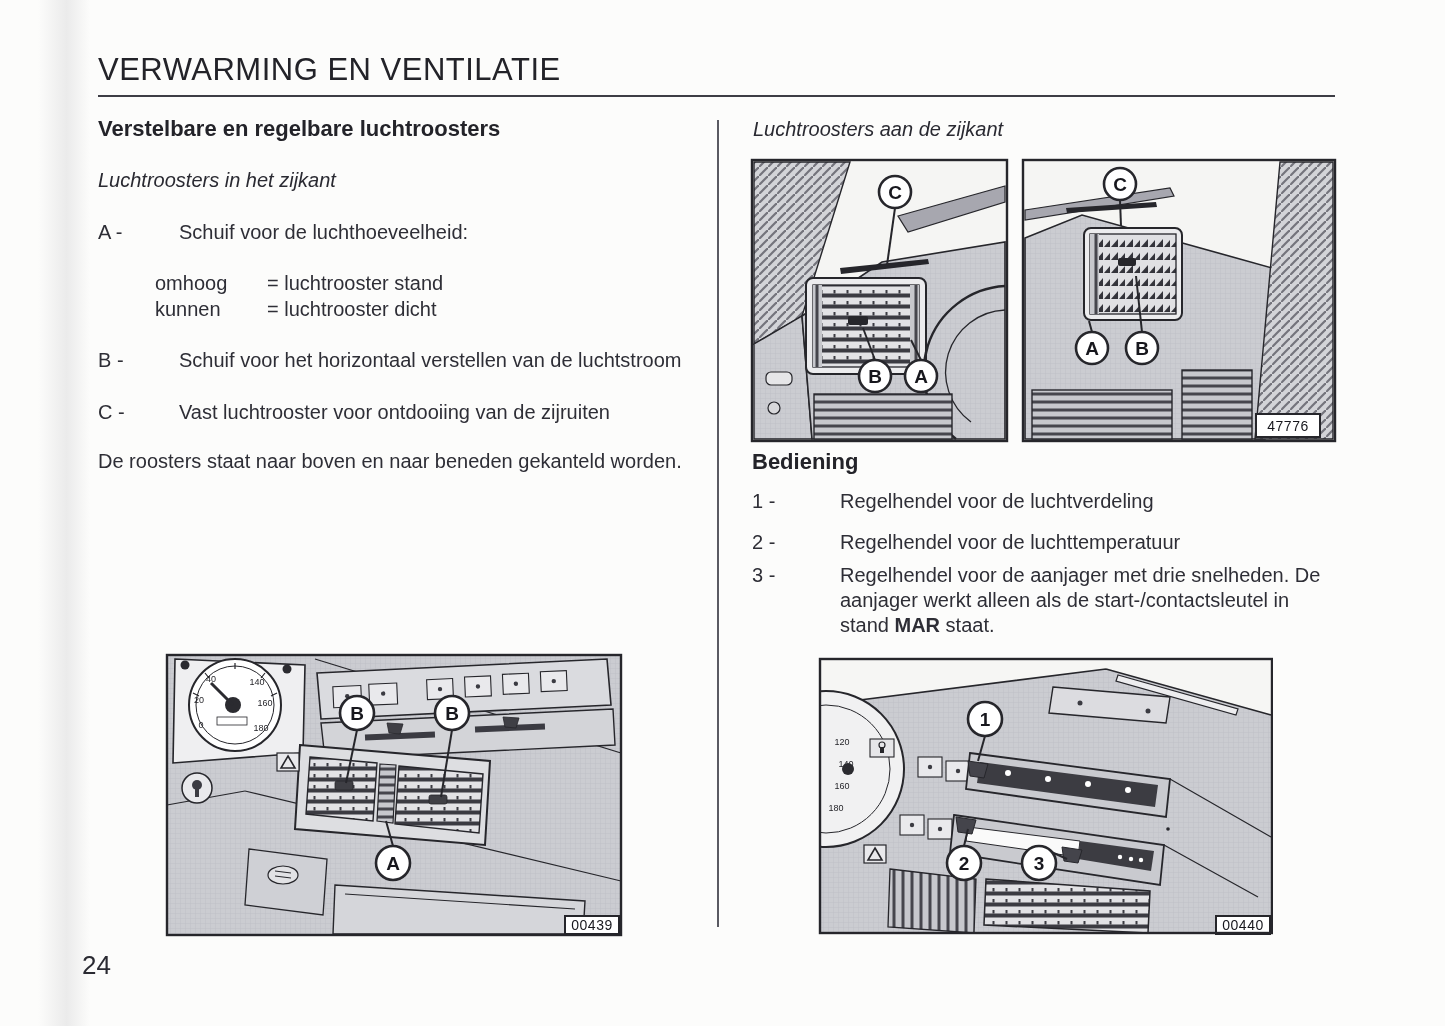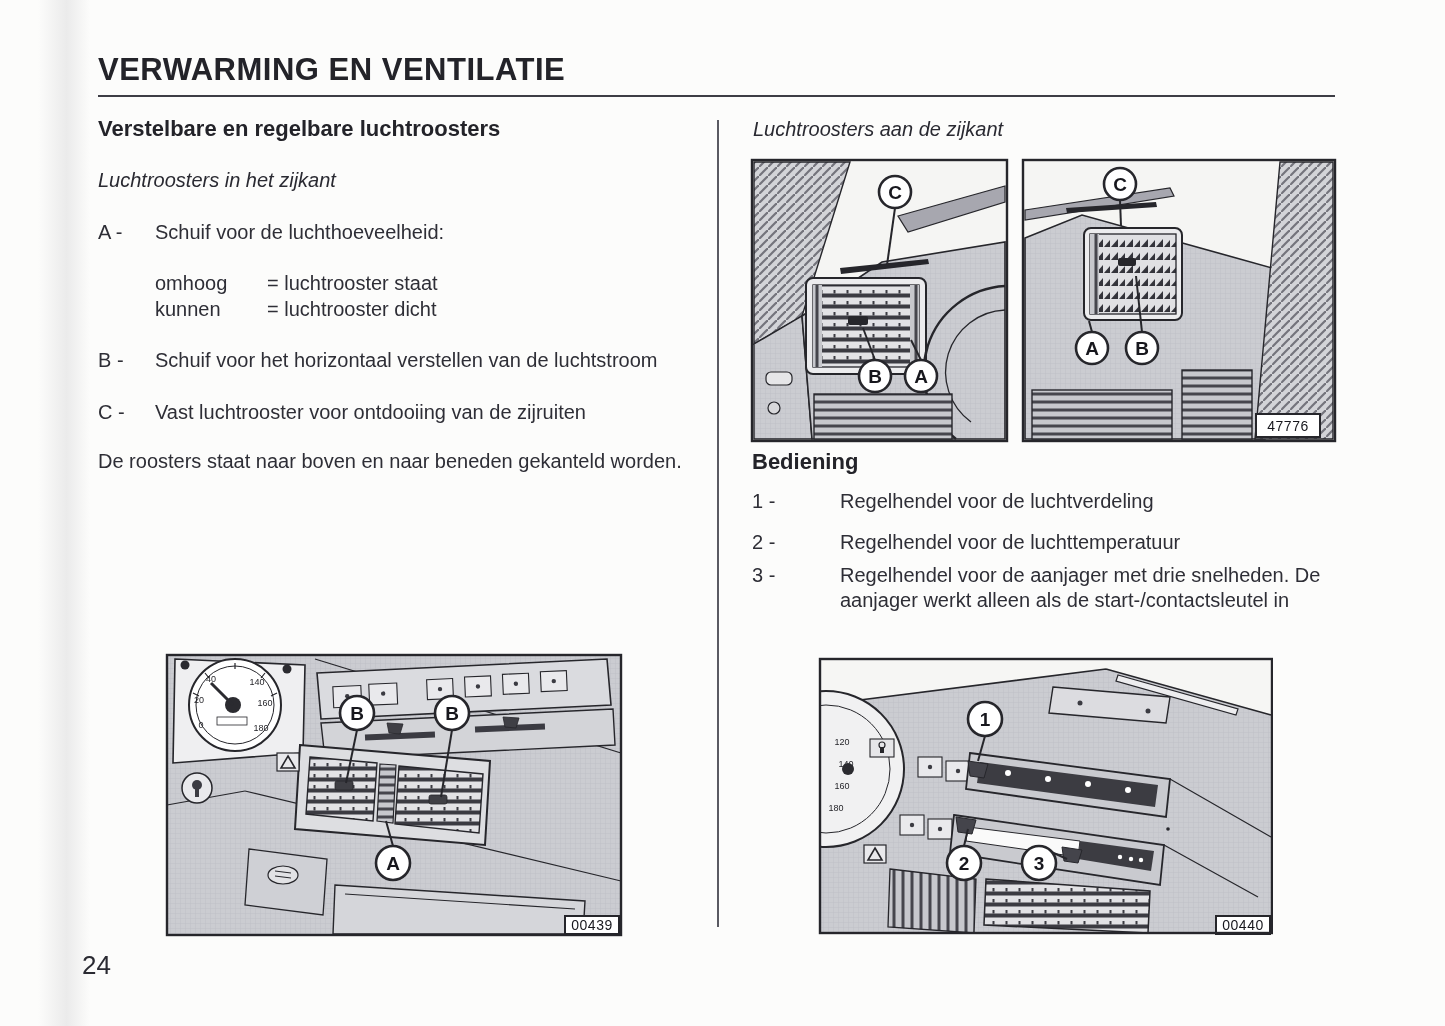--- a/index.html
+++ b/index.html
@@ -2,28 +2,28 @@
 <html><head>
 <meta charset="utf-8">
 <style>
   html,body{margin:0;padding:0;background:#e8e8e8;}
   .page{
     position:relative; width:1445px; height:1026px; overflow:hidden;
     background:#fcfcfb; font-family:"Liberation Sans", sans-serif; color:#2e2e36;
   }
   .scan-shade{position:absolute; left:38px; top:0; width:52px; height:100%;
     background:linear-gradient(90deg, rgba(110,110,118,0) 0%, rgba(110,110,118,0.12) 55%, rgba(110,110,118,0) 100%);}
-  .doc-title{position:absolute; left:98px; top:52px; font-size:31px; font-weight:700;
+  .doc-title{position:absolute; left:98px; top:52px; font-size:31px; font-weight:400;
     letter-spacing:0.5px; color:#232329;}
   .title-rule{position:absolute; left:98px; top:95px; width:1237px; height:2px; background:#3d3d45;}
   .col-heading{position:absolute; font-size:22px; font-weight:bold; color:#232329;}
   .col-subheading{position:absolute; font-size:20px; font-style:italic; color:#2a2a32;}
   .row{position:absolute; left:98px; display:flex; font-size:20px; line-height:25px;}
   .row .lbl{width:57px; flex:none;}
-  .row .txt{width:530px;}
+  .row .txt{width:530px;margin-left:24px;}
   .defrow{position:absolute; left:155px; display:flex; font-size:20px; line-height:25px;}
   .defrow .term{width:112px; flex:none;}
   .note{position:absolute; left:98px; top:448px; width:586px; font-size:20px;
     line-height:27px; text-align:justify;}
   .divider{position:absolute; left:717px; top:120px; width:2px; height:807px; background:#5a5a62;}
   .rrow{position:absolute; left:752px; display:flex; font-size:20px; line-height:25px;}
   .rrow .rlbl{width:88px; flex:none;}
   .rrow .rtxt{width:505px;}
   .l3line{display:block; line-height:25px;}
   .page-number{position:absolute; left:82px; top:950px; font-size:26px; color:#2a2a32;}
@@ -80,21 +80,21 @@
   <div class="col-heading" style="left:98px; top:116px;">Verstelbare en regelbare luchtroosters</div>
   <div class="col-subheading" style="left:98px; top:169px;">Luchtroosters in het zijkant</div>
 
   <div class="row" style="top:220px;">
     <span class="lbl">A -</span>
     <span class="txt">Schuif voor de luchthoeveelheid:</span>
   </div>
 
   <div class="defrow" style="top:271px;align-items:center;">
     <span class="term">omhoog</span>
-    <span class="def">= luchtrooster staat</span>
+    <span class="def">= luchtrooster stand</span>
   </div>
   <div class="defrow" style="top:297px;">
     <span class="term">kunnen</span>
     <span class="def">= luchtrooster dicht</span>
   </div>
 
   <div class="row" style="top:348px;">
     <span class="lbl">B -</span>
     <span class="txt">Schuif voor het horizontaal verstellen van de luchtstroom</span>
   </div>
@@ -118,20 +118,21 @@
   </div>
   <div class="rrow" style="top:530px;">
     <span class="rlbl">2 -</span>
     <span class="rtxt">Regelhendel voor de luchttemperatuur</span>
   </div>
   <div class="rrow" style="top:563px;">
     <span class="rlbl">3 -</span>
     <span class="rtxt">
       <span class="l3line">Regelhendel voor de aanjager met drie snelheden. De</span>
       <span class="l3line">aanjager werkt alleen als de start-/contactsleutel in</span>
+      <span class="l3line"><span>stand </span><b>MAR</b><span> staat.</span></span>
     </span>
   </div>
 
   <svg class="fig" style="left:750px; top:158px;" width="587" height="285" viewBox="0 0 587 285">
     <defs>
       <clipPath id="cp1">
           <rect x="2" y="2" width="255" height="281"></rect>
         </clipPath>
       <clipPath id="cp2">
           <rect x="273" y="2" width="312" height="281"></rect>

